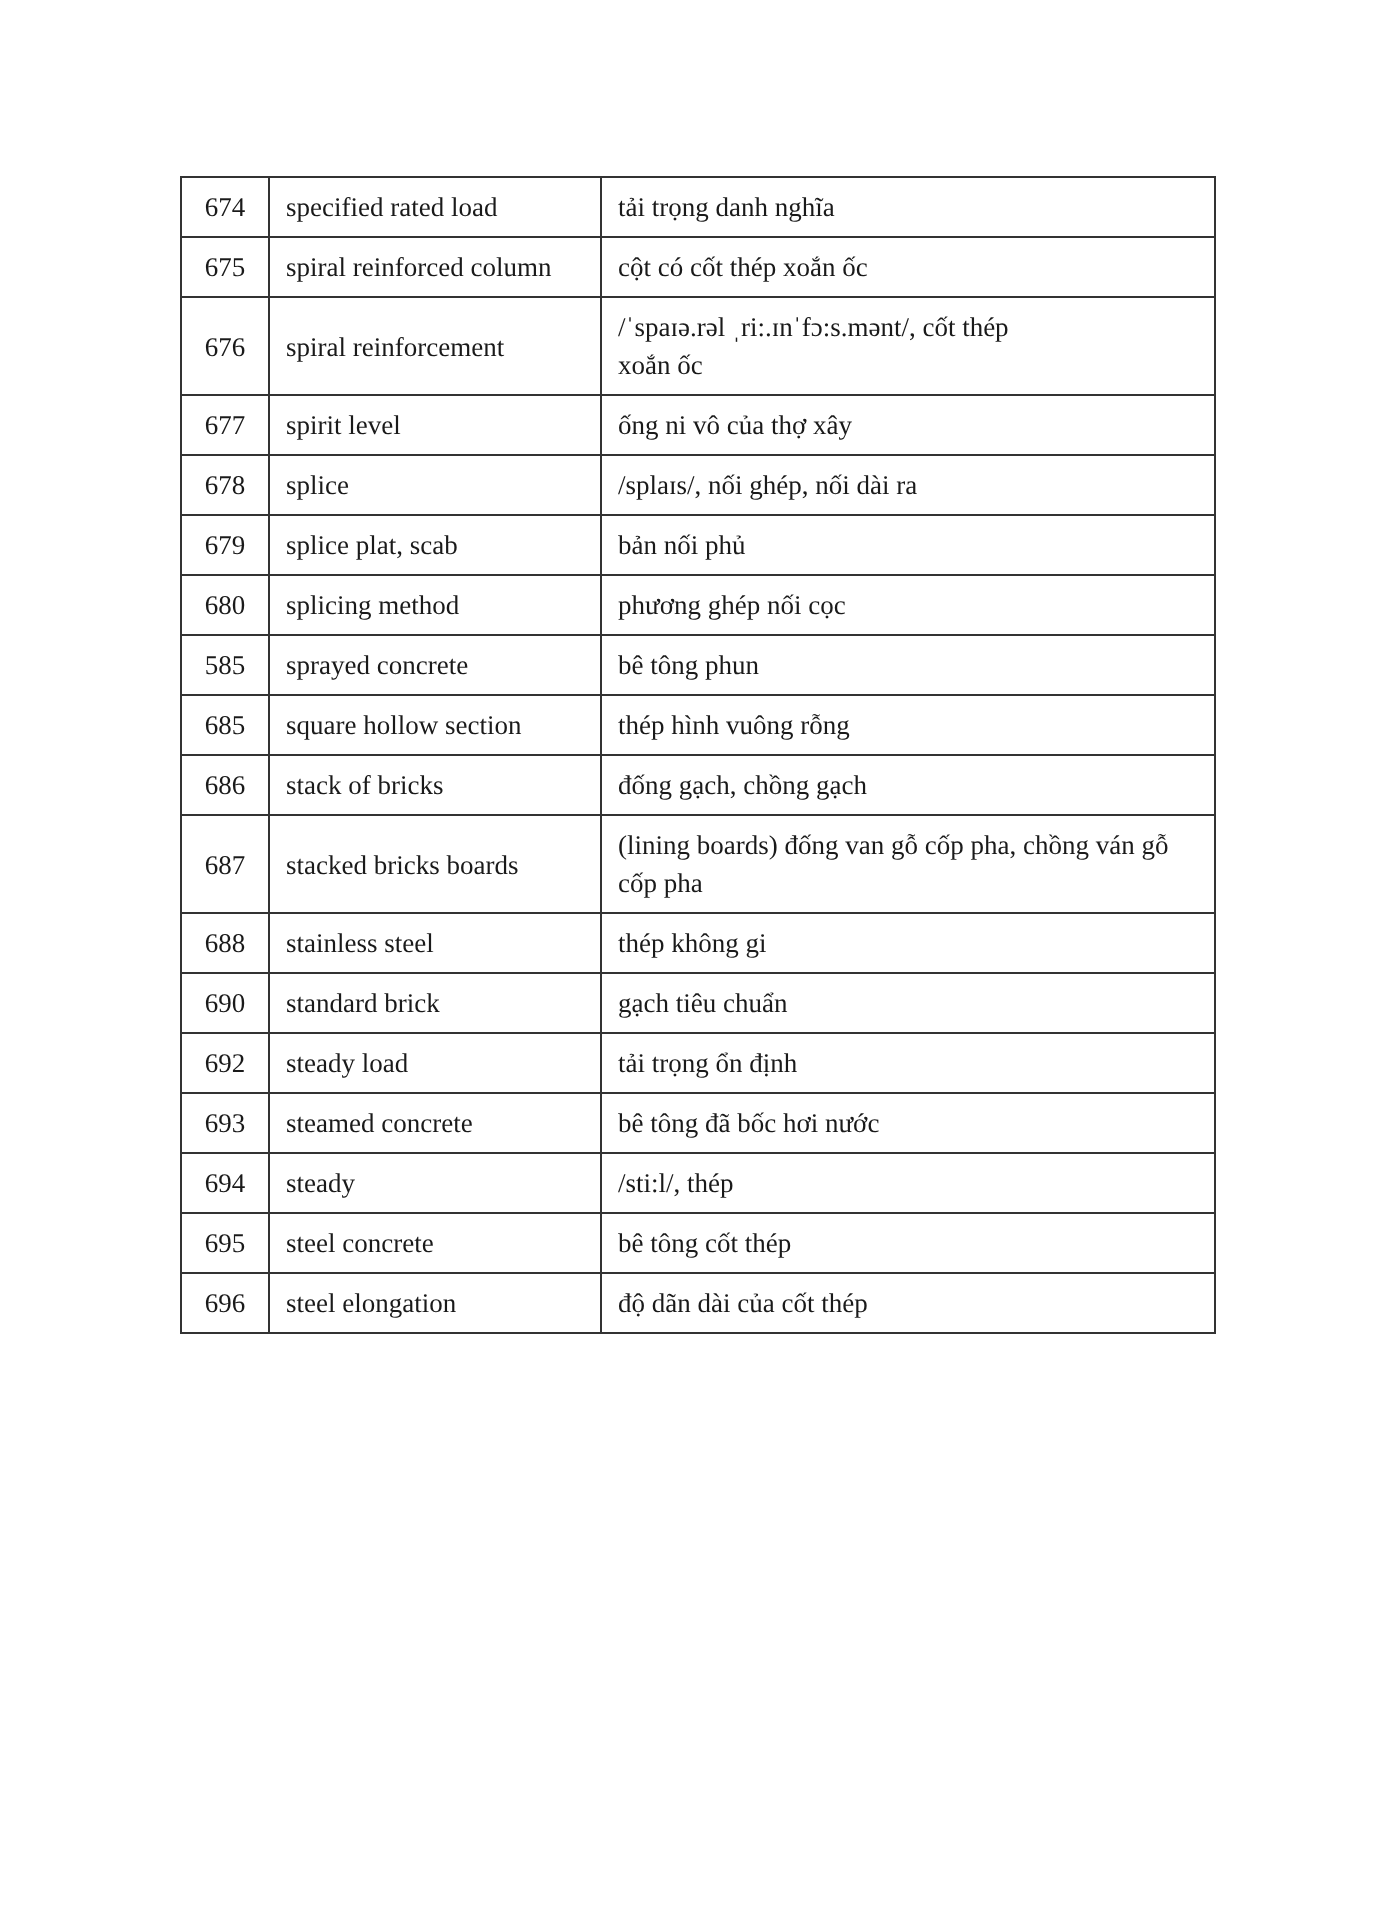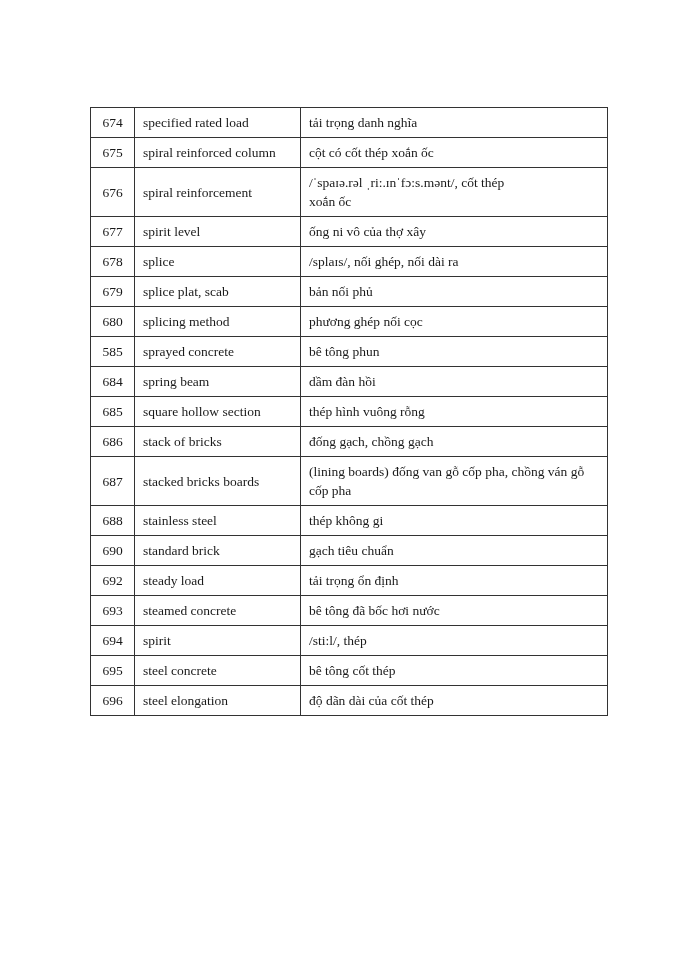--- a/index.html
+++ b/index.html
@@ -20,21 +20,20 @@
     height: 960px;
     background: #ffffff;
   }
   table.glossary {
     position: absolute;
     left: 90px;
     top: 88px;
     width: 517px;
     border-collapse: collapse;
     table-layout: fixed;
-    margin-top: 19px;
   }
   col.c-no { width: 44px; }
   col.c-en { width: 166px; }
   col.c-vi { width: 307px; }
   td {
     border: 1.5px solid #333333;
     font-size: 13.5px;
     line-height: 19px;
     padding: 5px 8px;
     vertical-align: middle;
@@ -92,25 +91,20 @@
           <td class="cell-no">680</td>
           <td class="cell-en">splicing method</td>
           <td class="cell-vi">phương ghép nối cọc</td>
         </tr>
         <tr>
           <td class="cell-no">585</td>
           <td class="cell-en">sprayed concrete</td>
           <td class="cell-vi">bê tông phun</td>
         </tr>
         <tr>
-          <td class="cell-no">684</td>
-          <td class="cell-en">spring beam</td>
-          <td class="cell-vi">dầm đàn hồi</td>
-        </tr>
-        <tr>
           <td class="cell-no">685</td>
           <td class="cell-en">square hollow section</td>
           <td class="cell-vi">thép hình vuông rỗng</td>
         </tr>
         <tr>
           <td class="cell-no">686</td>
           <td class="cell-en">stack of bricks</td>
           <td class="cell-vi">đống gạch, chồng gạch</td>
         </tr>
         <tr>
@@ -134,21 +128,21 @@
           <td class="cell-en">steady load</td>
           <td class="cell-vi">tải trọng ổn định</td>
         </tr>
         <tr>
           <td class="cell-no">693</td>
           <td class="cell-en">steamed concrete</td>
           <td class="cell-vi">bê tông đã bốc hơi nước</td>
         </tr>
         <tr>
           <td class="cell-no">694</td>
-          <td class="cell-en">spirit</td>
+          <td class="cell-en">steady</td>
           <td class="cell-vi">/sti:l/, thép</td>
         </tr>
         <tr>
           <td class="cell-no">695</td>
           <td class="cell-en">steel concrete</td>
           <td class="cell-vi">bê tông cốt thép</td>
         </tr>
         <tr>
           <td class="cell-no">696</td>
           <td class="cell-en">steel elongation</td>

